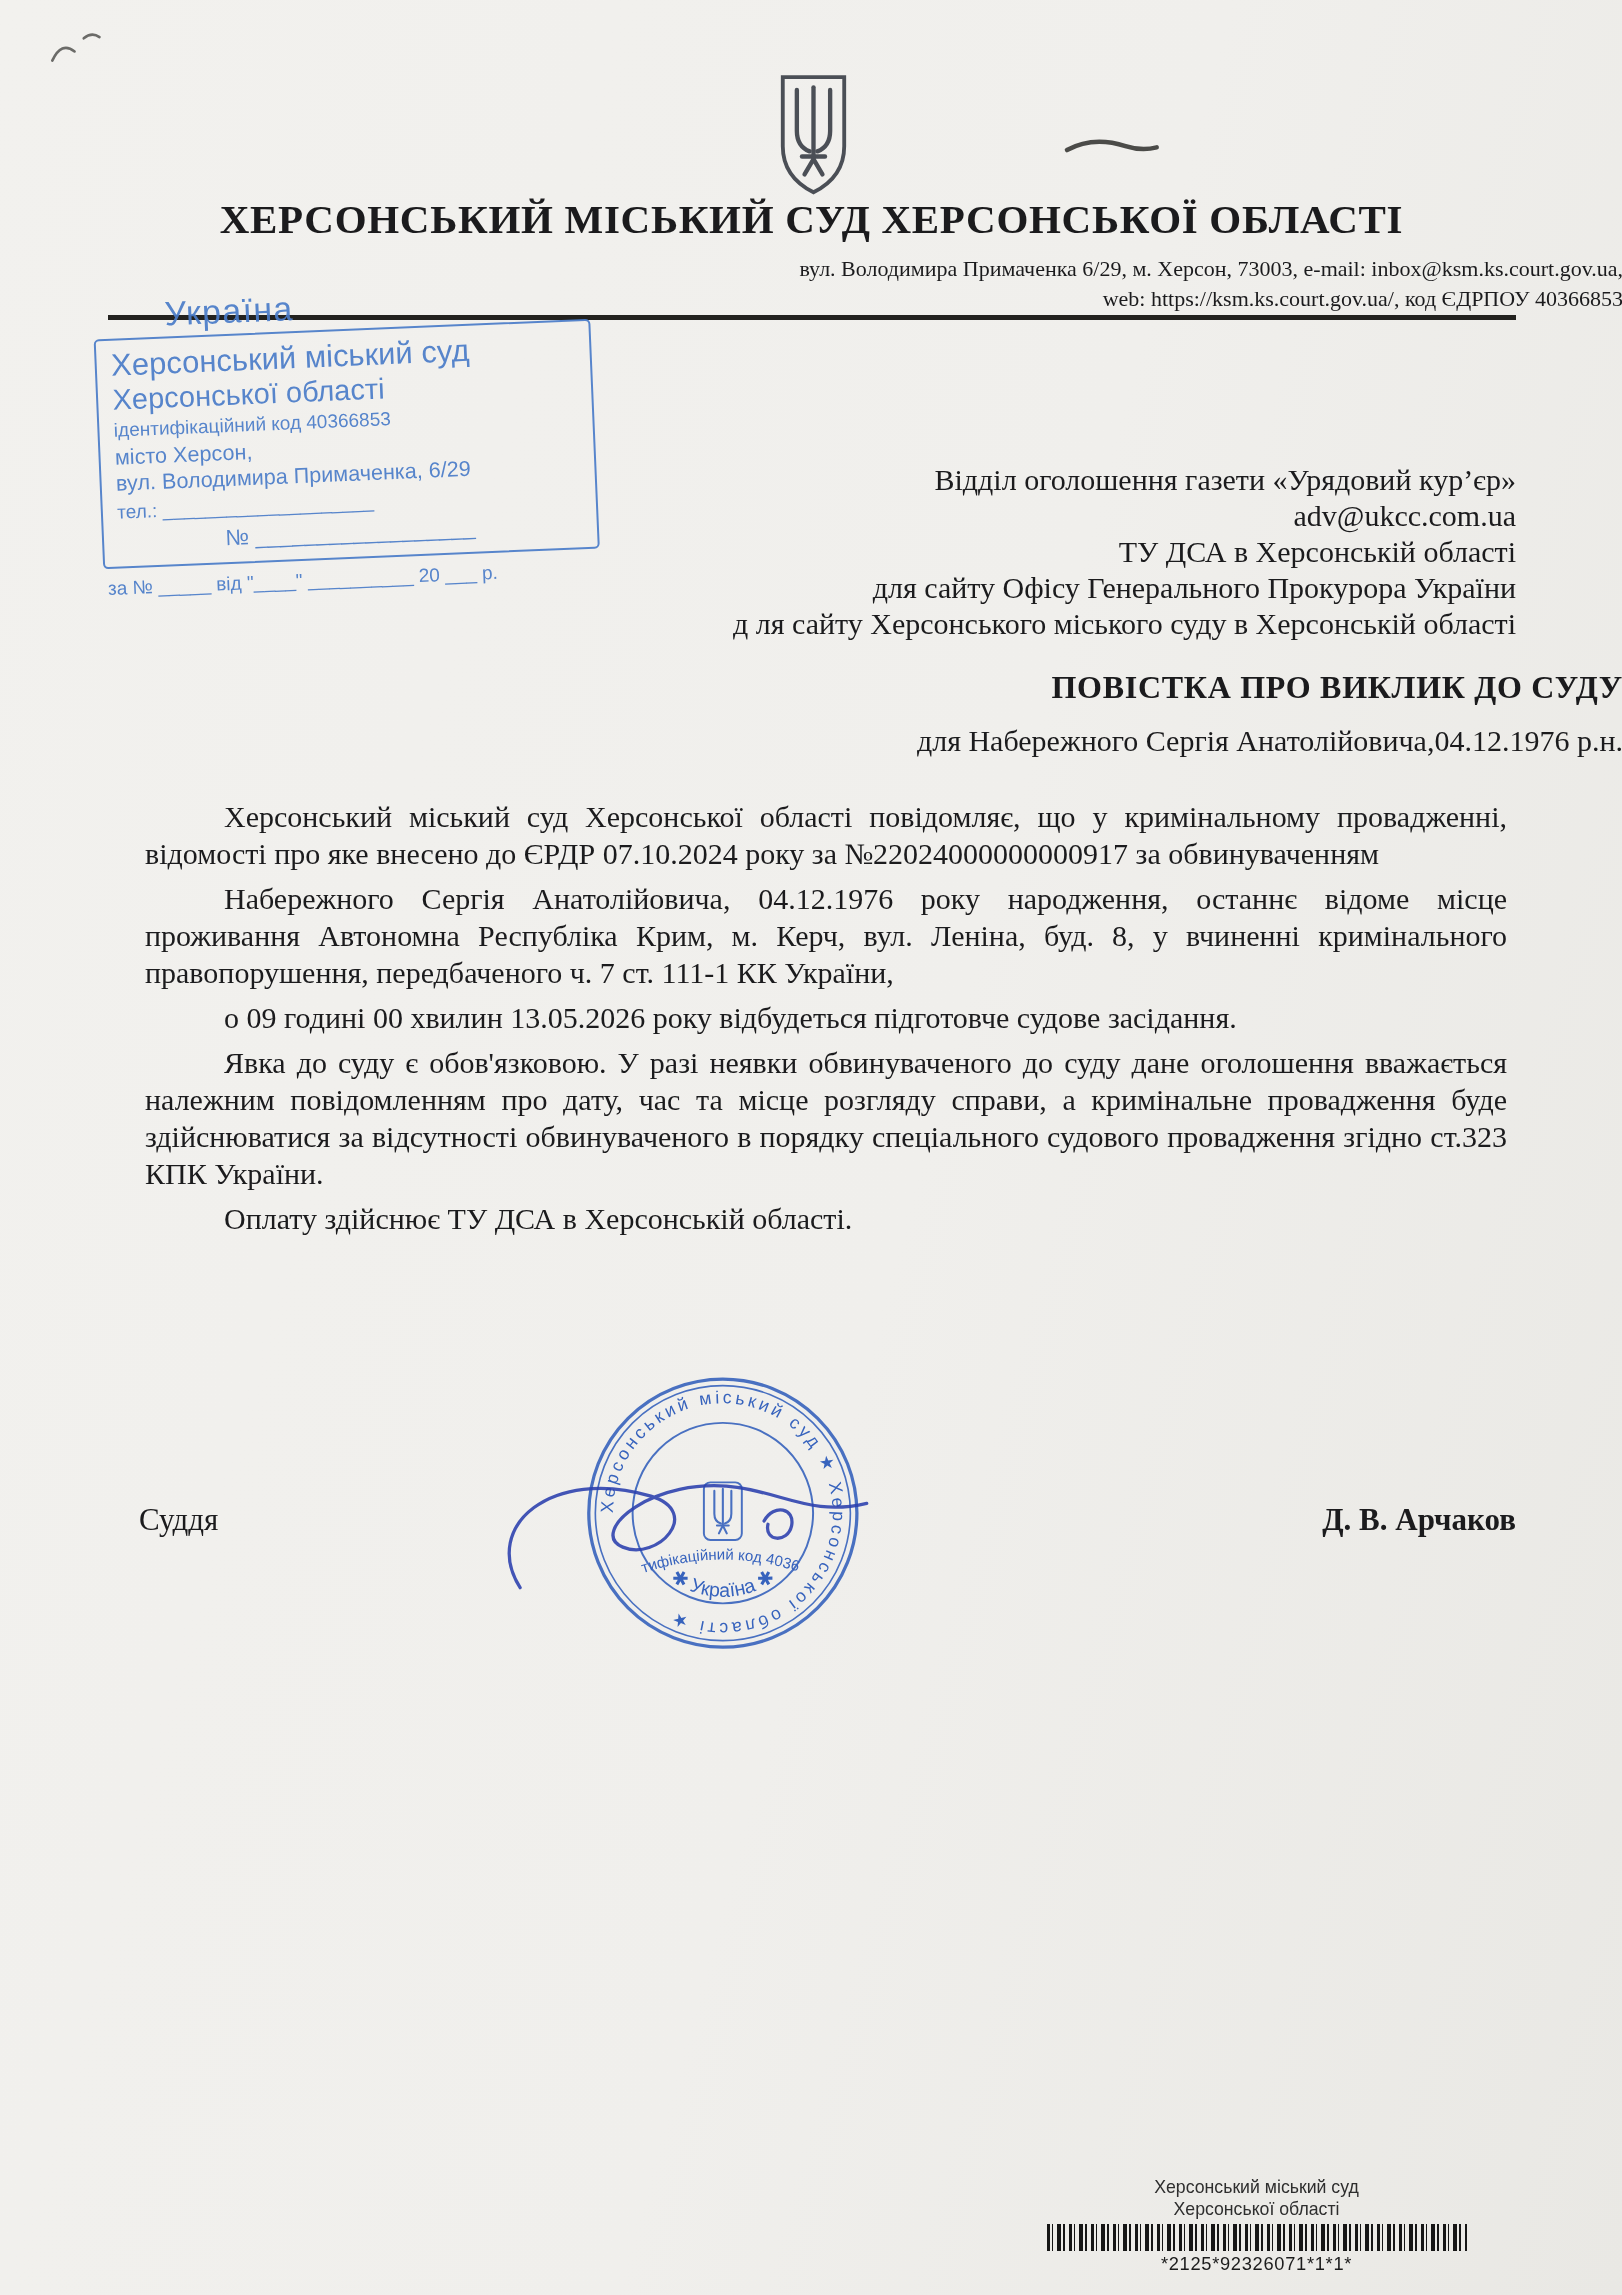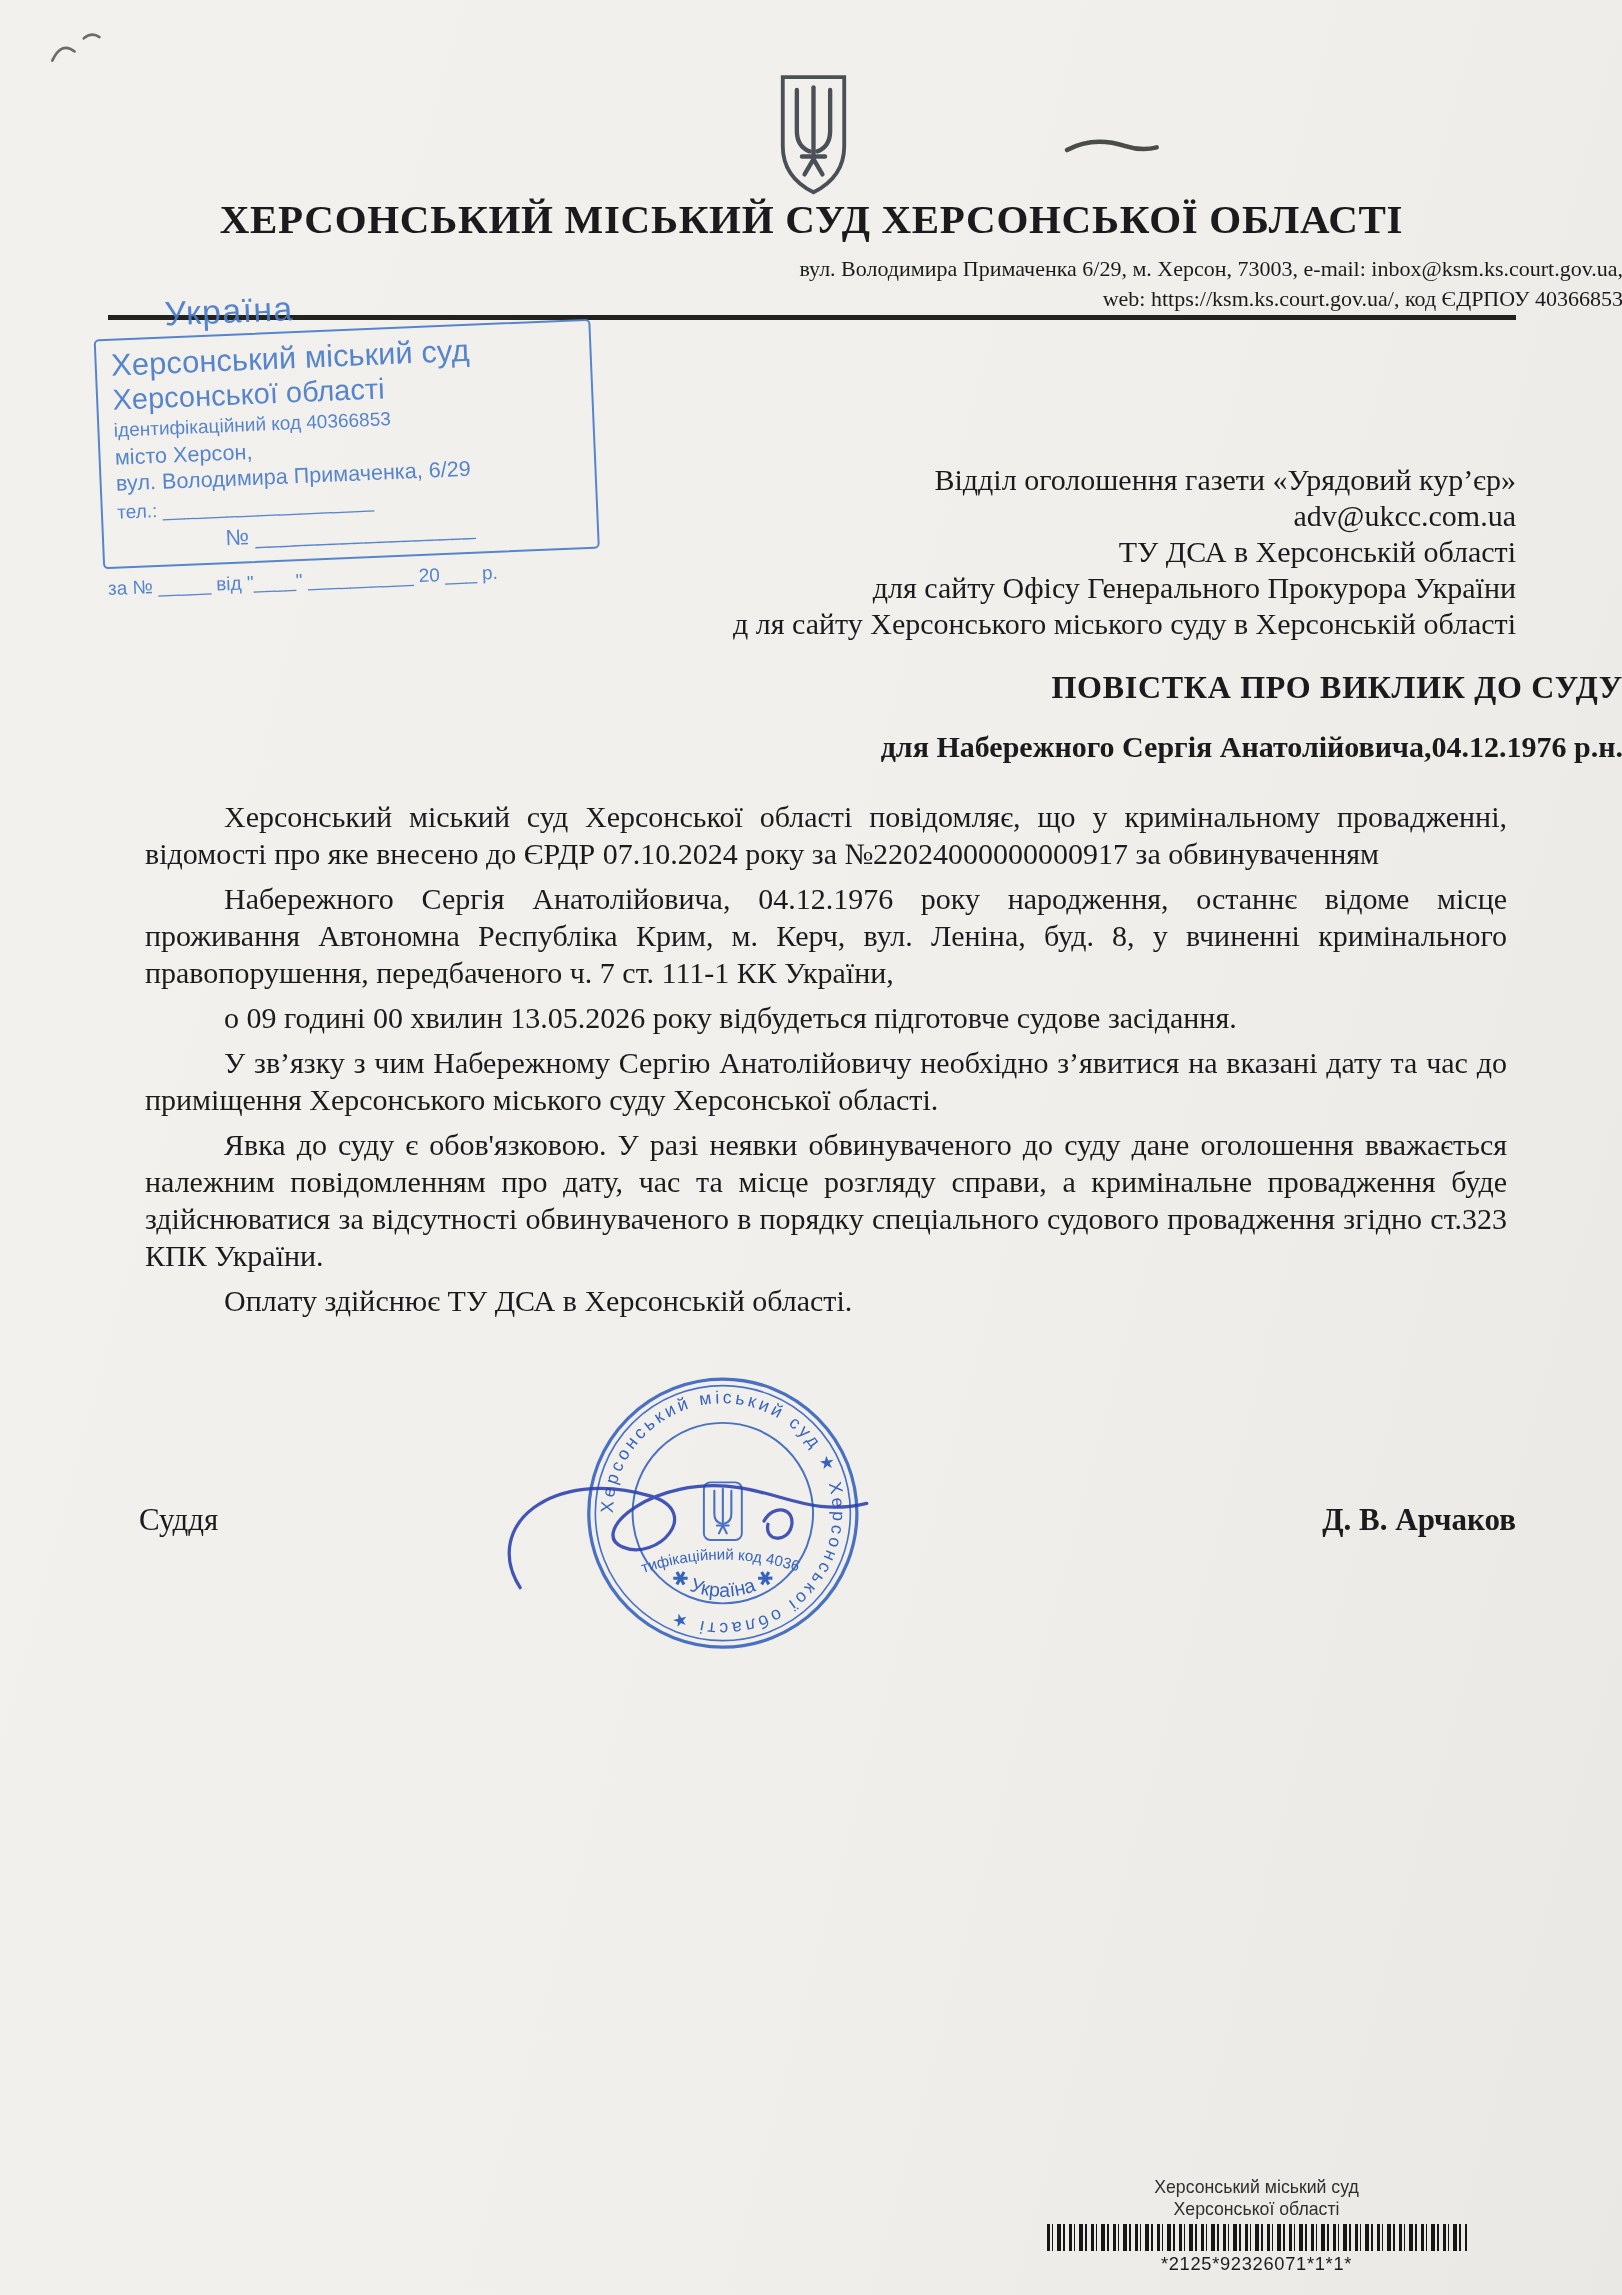--- a/index.html
+++ b/index.html
@@ -39,21 +39,21 @@
   .outgoing { position:absolute; left:134px; top:361px; z-index:3;
     font-size:31px; line-height:39px; color:#111; }
 
   
   .recipients { position:absolute; right:107px; top:462px; text-align:right;
     font-size:30px; line-height:36px; }
 
   
   .doc-title { position:absolute; top:669px; left:0; width:100%; text-align:right; }
   .doc-title .main { font-size:32px; font-weight:bold; letter-spacing:0.7px; }
-  .doc-title .sub  { font-size:30px; font-weight:bold; margin-top:24px; }
+  .doc-title .sub  { font-size:30px; font-weight:normal; margin-top:18px; }
 
   
   .body-text { position:absolute; left:137px; top:790px; width:1378px; }
   .body-text p { margin:8px; font-size:30px; line-height:37px; text-align:justify; text-indent:79px; }
 
   
   .judge-label { position:absolute; left:139px; top:1502px; font-size:31px; }
   .judge-name  { position:absolute; right:107px; top:1502px; font-size:31px;font-weight:bold; }
 
   
@@ -133,21 +133,20 @@
 
   <div class="doc-title">
     <div class="main">ПОВІСТКА ПРО ВИКЛИК ДО СУДУ</div>
     <div class="sub">для Набережного Сергія Анатолійовича,04.12.1976 р.н.</div>
   </div>
 
   <div class="body-text">
     <p>Херсонський міський суд Херсонської області повідомляє, що у кримінальному провадженні, відомості про яке внесено до ЄРДР 07.10.2024 року за №22024000000000917 за обвинуваченням</p>
     <p>Набережного Сергія Анатолійовича, 04.12.1976 року народження, останнє відоме місце проживання Автономна Республіка Крим, м. Керч, вул. Леніна, буд. 8, у вчиненні кримінального правопорушення, передбаченого ч. 7 ст. 111-1 КК України,</p>
     <p>о 09 годині 00 хвилин 13.05.2026 року відбудеться підготовче судове засідання.</p>
-    <p>У зв’язку з чим Набережному Сергію Анатолійовичу необхідно з’явитися на вказані дату та час до приміщення Херсонського міського суду Херсонської області.</p>
     <p>Явка до суду є обов'язковою. У разі неявки обвинуваченого до суду дане оголошення вважається належним повідомленням про дату, час та місце розгляду справи, а кримінальне провадження буде здійснюватися за відсутності обвинуваченого в порядку спеціального судового провадження згідно ст.323 КПК України.</p>
     <p>Оплату здійснює ТУ ДСА в Херсонській області.</p>
   </div>
 
   <div class="judge-label">Суддя</div>
   <div class="judge-name">Д. В. Арчаков</div>
 
   <svg class="seal" viewBox="0 0 760 480">
     <defs>
       <path id="sealOuterPath" d="M 237 231 A 168 168 0 1 1 573 231 A 168 168 0 1 1 237 231"></path>

